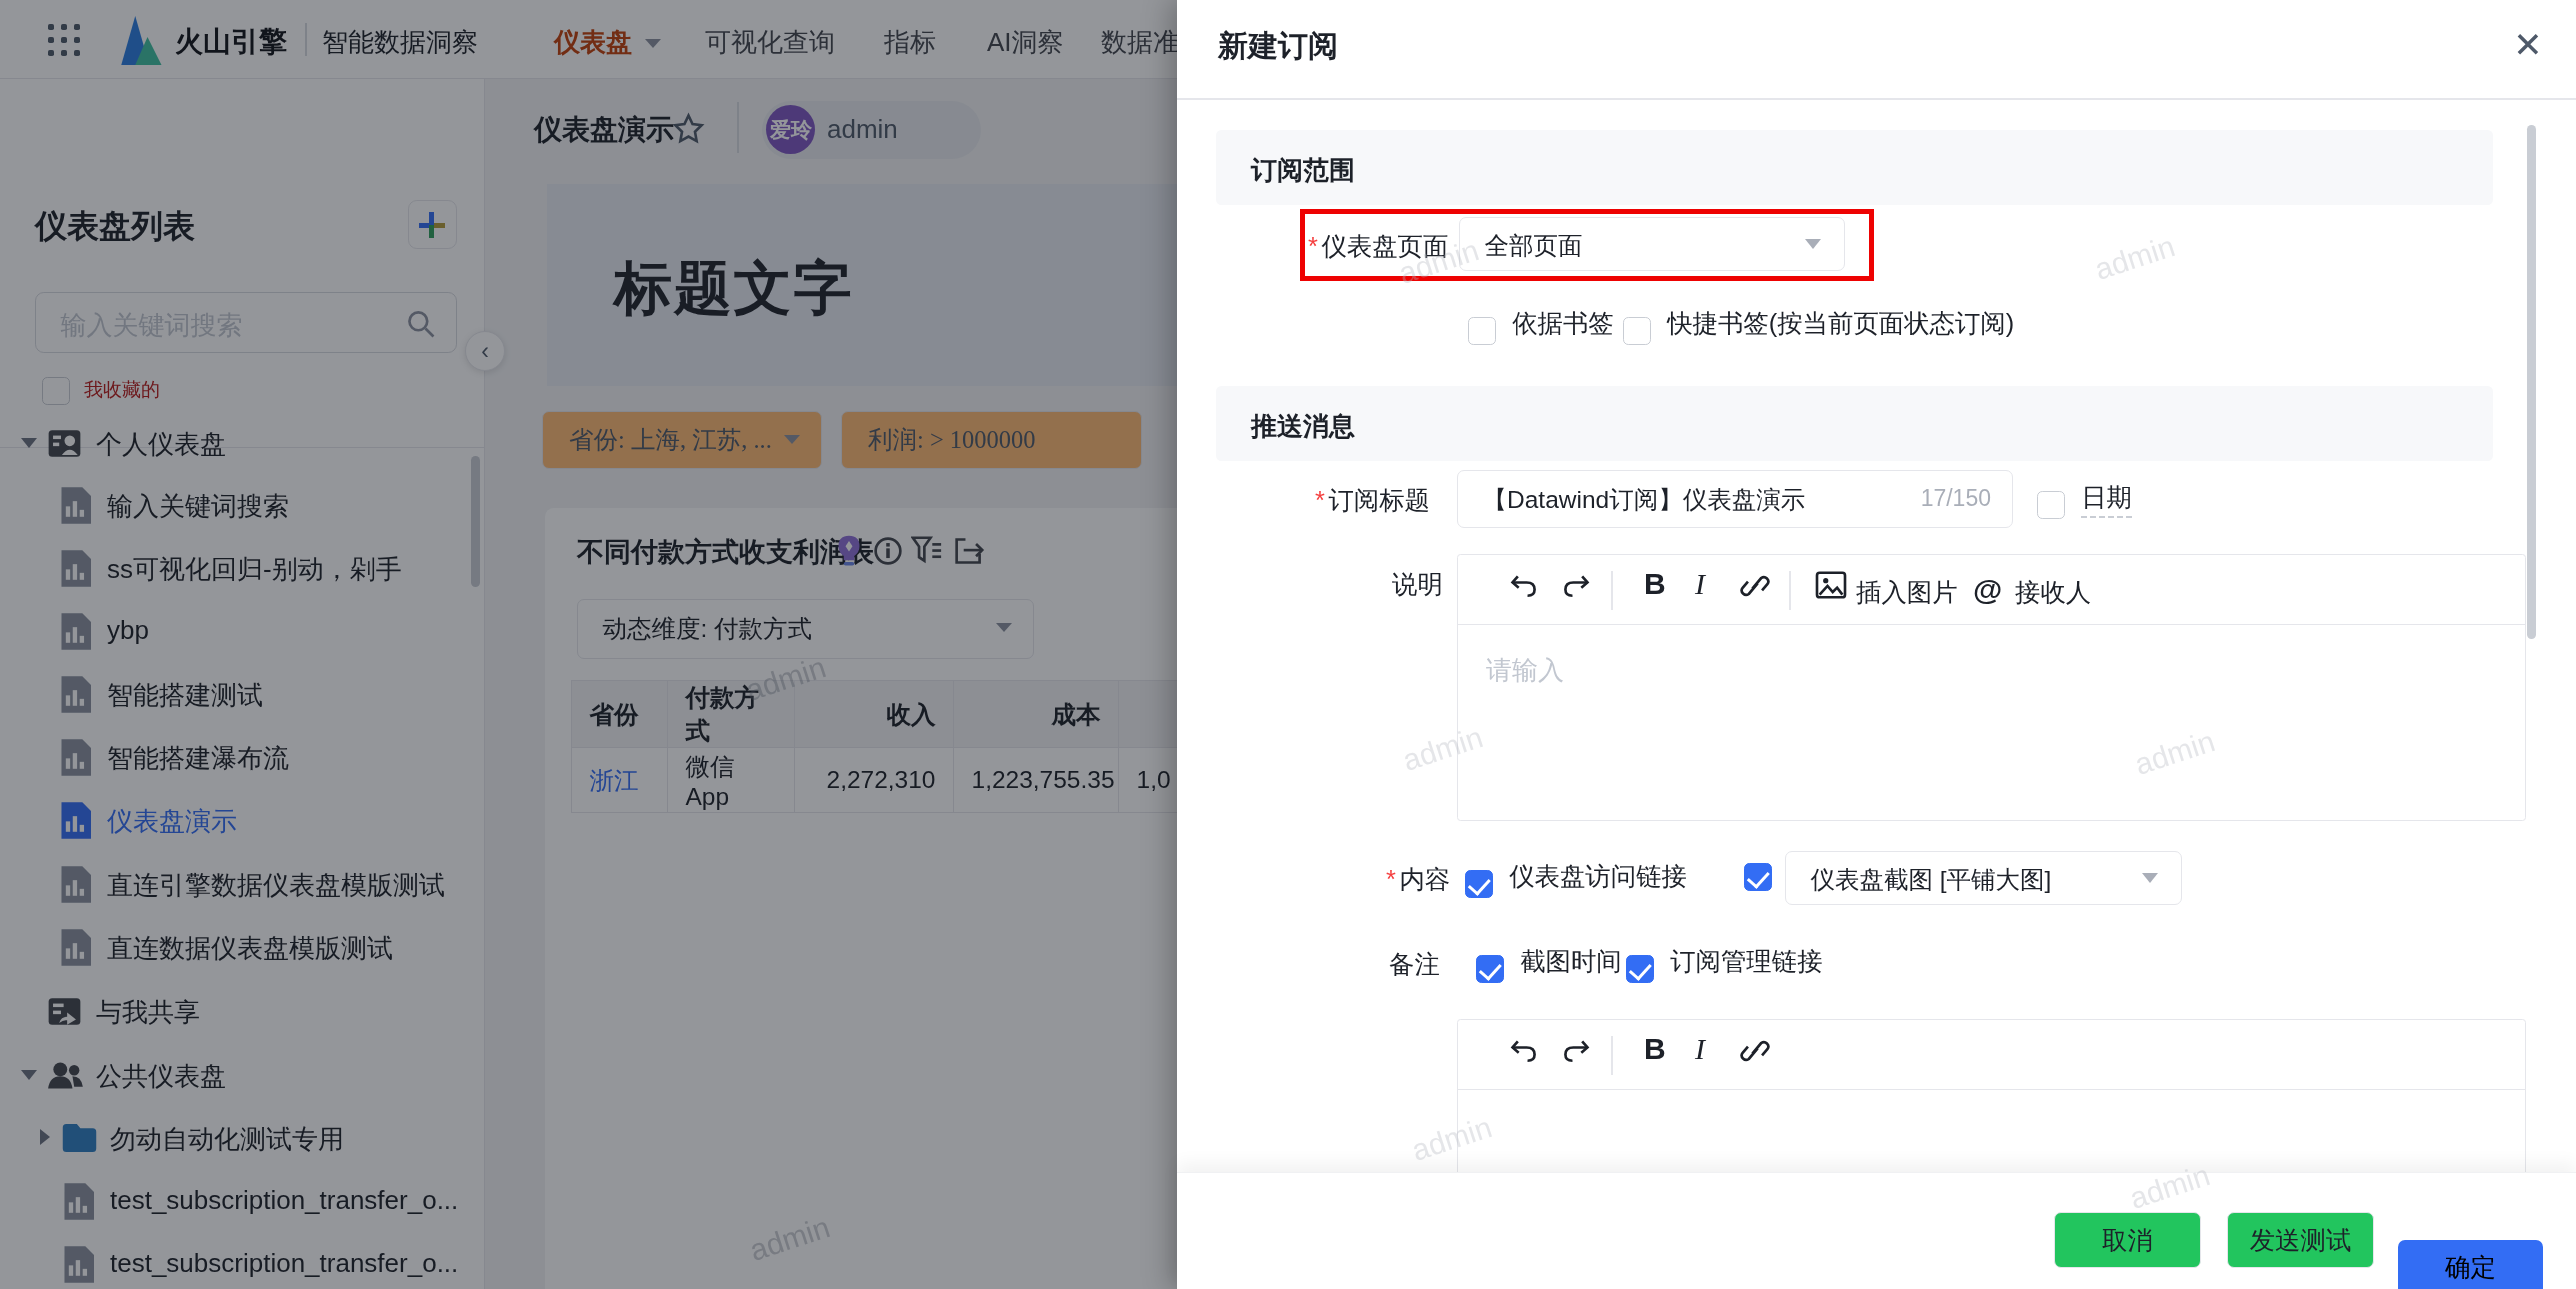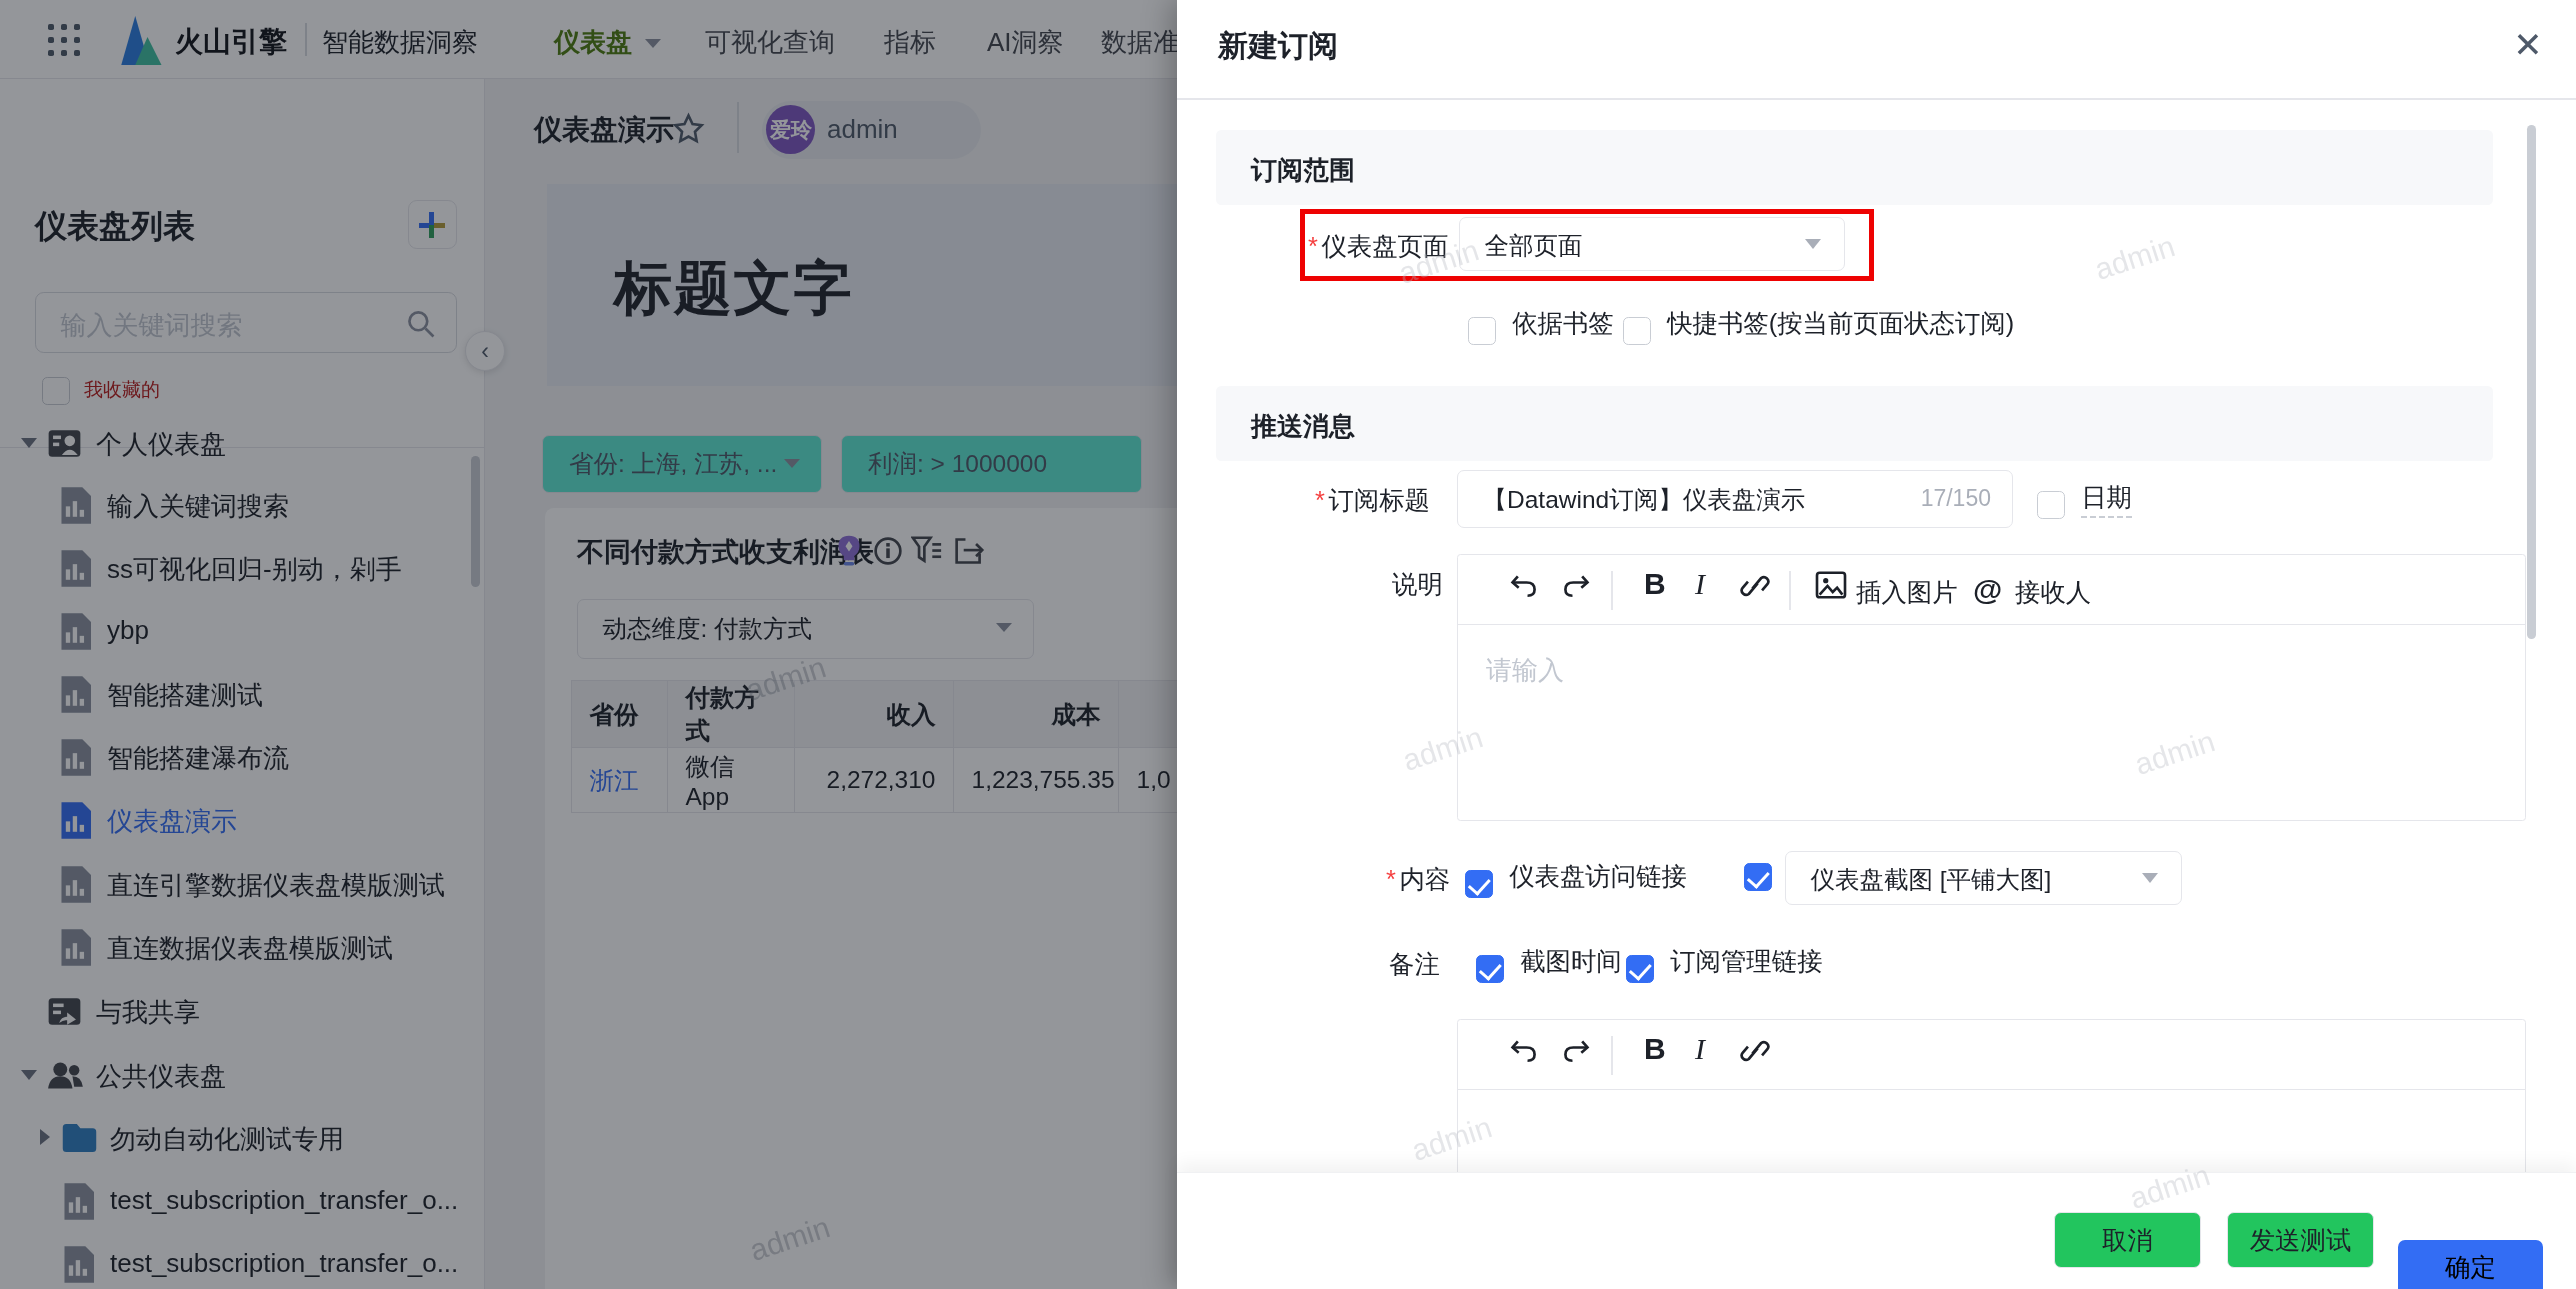--- a/index.html
+++ b/index.html
@@ -9,21 +9,21 @@
 
   
   .app-header { position:absolute; left:0; top:0; width:2576px; height:79px; background:#fff; border-bottom:0.9px solid #e5e6eb; z-index:10; }
   .grid-icon { position:absolute; left:48px; top:24px; width:33px; height:33px; display:grid; grid-template-columns:repeat(3,1fr); gap:6.1px; }
   .grid-icon i { width:6.1px; height:6.1px; border-radius:1.8px; background:#4e5969; }
   .logo-mark { position:absolute; left:116px; top:14px; }
   .brand-name { position:absolute; left:175px; top:23px; font-size:28px; font-weight:bold; color:#12141a; }
   .brand-divider { position:absolute; left:305px; top:23px; width:1.8px; height:33px; background:#d8dae0; }
   .product-name { position:absolute; left:322px; top:24.5px; font-size:26px; color:#1d2129; }
   .nav-item { position:absolute; top:24.5px; font-size:26px; color:#42464e; cursor:pointer; white-space:nowrap; }
-  .nav-item.active { color:#4d7c0f; font-weight:bold; }
+  .nav-item.active { color:#c2410c; font-weight:bold; }
   .nav-caret { position:absolute; left:645px; top:39px; width:0; height:0; border-left:8px solid transparent; border-right:8px solid transparent; border-top:9.6px solid #8a919f; }
 
   
   .sidebar { position:absolute; left:0; top:79px; width:485px; height:1211px; background:#fff; border-right:0.9px solid #e5e6eb; z-index:5; }
   .sb-title { position:absolute; left:35px; top:126px; font-size:32px; font-weight:bold; color:#1d2129; }
   .add-btn { position:absolute; left:408px; top:121px; width:49px; height:49px; border:1.8px solid #e5e6eb; border-radius:8.8px; background:#fff; }
   .add-btn .ph { position:absolute; left:9.6px; top:22px; width:26px; height:5.3px; background:linear-gradient(90deg,#336df4 50%,#b29b3a 50%); }
   .add-btn .pv { position:absolute; left:20px; top:11.4px; width:5.3px; height:26px; background:linear-gradient(180deg,#336df4 50%,#2e9e5b 50%); }
   .sb-search { position:absolute; left:35px; top:213px; width:422px; height:61px; border:1.8px solid #d8dae0; border-radius:8.8px; background:#fff; }
   .sb-search-ph { position:absolute; left:24.5px; top:15px; font-size:26px; color:#c2c7d0; }
@@ -45,21 +45,21 @@
   .dash-title { position:absolute; left:49px; top:32px; font-size:28px; font-weight:bold; color:#1d2129; }
   .star-ic { position:absolute; left:186px; top:33px; }
   .crumb-div { position:absolute; left:252px; top:23px; width:1.8px; height:51px; background:#d8dae0; }
   .owner-pill { position:absolute; left:277px; top:22px; width:219px; height:58px; border-radius:29px; background:#e8eaee; }
   .owner-avatar { position:absolute; left:4.4px; top:4.4px; width:49px; height:49px; border-radius:50%; background:#7e57c2; color:#fff; font-size:21px; text-align:center; line-height:49px;font-weight:bold; }
   .owner-name { position:absolute; left:65px; top:13px; font-size:26px; color:#4e5969; }
   .banner { position:absolute; left:62px; top:105px; width:2028px; height:202px; background:#e7ebf2; overflow:hidden; }
   .banner:before { content:""; position:absolute; left:55%; top:-105px; width:789px; height:526px; border:2.6px solid rgba(255,255,255,.55); transform:rotate(45deg); }
   .banner:after { content:""; position:absolute; left:68%; top:-53px; width:789px; height:526px; border:2.6px solid rgba(255,255,255,.4); transform:rotate(45deg); }
   .banner-title { position:absolute; left:67px; top:66px; font-size:58px; font-weight:bold; color:#1f232b; letter-spacing:1.8px; }
-  .filter-box { position:absolute; top:356px; height:58px; background:#5eead4; border:1.8px solid #e5e6eb; border-radius:7px; }
+  .filter-box { position:absolute; top:332px; height:58px; background:#fdba74; border:1.8px solid #e5e6eb; border-radius:7px;font-family:Liberation Serif, serif; }
   .filter-text { position:absolute; left:26px; top:11.4px; font-size:24.5px; color:#4e5969; white-space:nowrap; }
   .fb-caret { position:absolute; right:21px; top:23px; width:0; height:0; border-left:8px solid transparent; border-right:8px solid transparent; border-top:9.6px solid #8a919f; }
   .widget-card { position:absolute; left:60px; top:429px; width:2031px; height:782px; background:#fff; border-radius:8.8px 0 0 0; }
   .widget-title { position:absolute; left:32px; top:26px; font-size:27px; font-weight:bold; color:#1d2129; }
   .w-ic { position:absolute; top:26px; }
   .dim-select { position:absolute; left:32px; top:91px; width:457px; height:60px; border:1.8px solid #e5e6eb; border-radius:7px; }
   .dim-text { position:absolute; left:24.5px; top:12.3px; font-size:24.5px; color:#1d2129; }
   .w-table { position:absolute; left:26px; top:172px; width:2006px; border-collapse:collapse; table-layout:fixed; }
   .w-table th { background:#f2f3f5; font-size:24.5px; font-weight:bold; color:#1d2129; height:49px; border:0.9px solid #e5e6eb; padding:0 17.5px; }
   .w-table td { font-size:24.5px; color:#1d2129; height:65px; border:0.9px solid #e5e6eb; padding:0 17.5px; background:#fff; }

